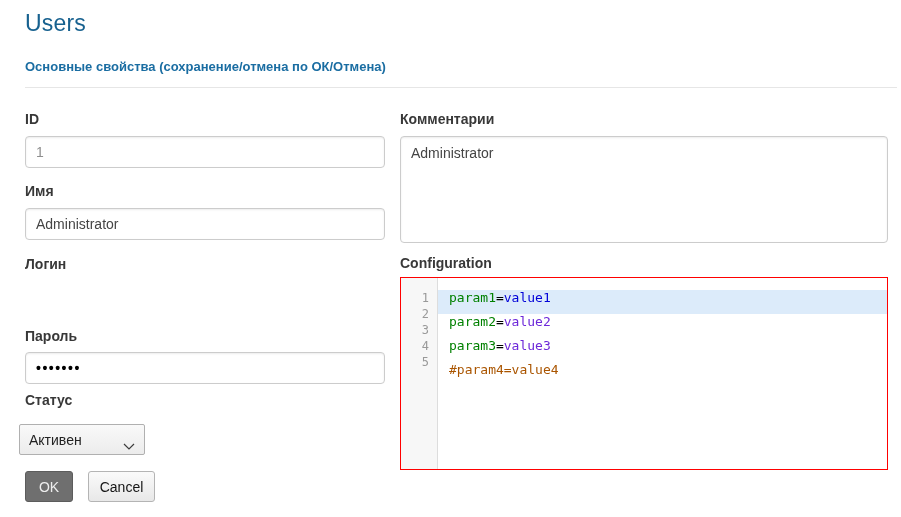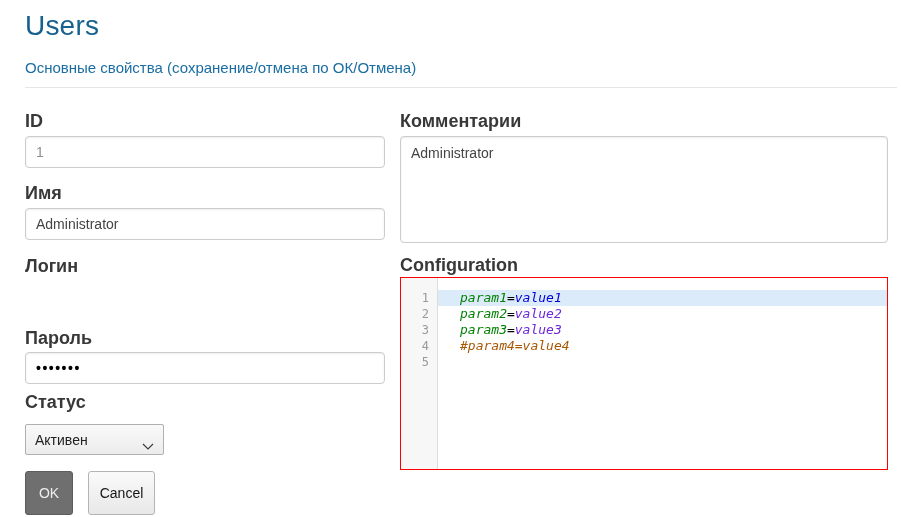--- a/index.html
+++ b/index.html
@@ -1,35 +1,35 @@
 <!DOCTYPE html>
 <html><head>
 <meta charset="utf-8">
 <style>
   * { margin:0; padding:0; box-sizing:border-box; }
   html,body { background:#ffffff; }
   body { font-family:"Liberation Sans", sans-serif; }
   .page { position:relative; width:901px; height:517px; background:#fff; overflow:hidden; }
 
-  .page-title { position:absolute; left:25px; top:10px; font-size:28px; font-weight:500; color:#17618f; letter-spacing:0.2px; }
-  .section-heading { position:absolute; left:25px; top:59px; font-size:15px; font-weight:normal; color:#1a6da2; }
+  .page-title { position:absolute; left:25px; top:10px; font-size:23px; font-weight:500; color:#17618f; letter-spacing:0.2px; }
+  .section-heading { position:absolute; left:25px; top:59px; font-size:13px; font-weight:bold; color:#1a6da2; }
   .divider { position:absolute; left:25px; top:87px; width:872px; height:1px; background:#e6e6e6; }
 
-  .field-label { position:absolute; font-size:18px; font-weight:bold; color:#383838; }
+  .field-label { position:absolute; font-size:14px; font-weight:bold; color:#383838; }
   .text-input {
     position:absolute; left:25px; width:360px; height:32px;
     border:1px solid #ccc; border-radius:4px; background:#fff;
     box-shadow: inset 0 1px 2px rgba(0,0,0,0.08);
     font-family:"Liberation Sans", sans-serif; font-size:14px; color:#444;
     padding:0 10px; outline:none;
   }
   .input-muted { color:#8e8e8e; }
   .input-password { color:#000; font-weight:bold; letter-spacing:1.5px; }
 
-  .select-wrap { position:absolute; left:25px; top:424px; width:139px; height:31px; }
+  .select-wrap { position:absolute; left:19px; top:424px; width:126px; height:31px; }
   .status-select {
     width:100%; height:100%; -webkit-appearance:none; appearance:none;
     border:1px solid #b0b0b0; border-radius:2px;
     background:linear-gradient(#f9f9f9,#ececec);
     font-family:"Liberation Sans", sans-serif; font-size:14px; color:#222;
     padding:0 28px 0 9px; outline:none; cursor:pointer;
   }
   .select-chevron { position:absolute; right:10px; top:12px; pointer-events:none; }
 
   .comments-textarea {
@@ -44,29 +44,29 @@
     position:absolute; left:400px; top:277px; width:488px; height:193px;
     border:1.5px solid #ff0000; background:#fff; display:flex; overflow:hidden;
     font-family:"DejaVu Sans Mono","Liberation Mono",monospace; font-size:13px; line-height:16px;
   }
   .editor-gutter {
     width:37px; background:#f7f7f7; border-right:1px solid #ddd;
     color:#999; text-align:right; padding:12px 8px 0 0; font-size:12px;
   }
   .gutter-number { height:16px; }
   .editor-code { flex:1; padding-top:12px; cursor:text; }
-  .code-line { height:16px; padding-left:22px; white-space:pre;font-style:italic; }
+  .code-line { height:24px; padding-left:11px; white-space:pre; }
   .code-line.active { background:#dcebfa; }
   .tok-key { color:#008000; }
   .tok-eq { color:#000; }
   .tok-val-blue { color:#0000d8; }
   .tok-val-green { color:#6d28d9; }
   .tok-comment { color:#aa5500;text-align:right; }
 
-  .btn { position:absolute; top:471px; height:44px; border-radius:3px; font-family:"Liberation Sans", sans-serif; font-size:14px; cursor:pointer; }
+  .btn { position:absolute; top:471px; height:31px; border-radius:3px; font-family:"Liberation Sans", sans-serif; font-size:14px; cursor:pointer; }
   .btn-ok { left:25px; width:48px; background:#6f6f6f; border:1px solid #5c5c5c; color:#ededed; }
   .btn-cancel { left:88px; width:67px; background:linear-gradient(#fafafa,#e8e8e8); border:1px solid #b4b4b4; color:#151515; }
 </style>
 </head>
 <body>
 
 <div class="page">
 
   <h1 class="page-title">Users</h1>
   <div class="section-heading">Основные свойства (сохранение/отмена по ОК/Отмена)</div>

